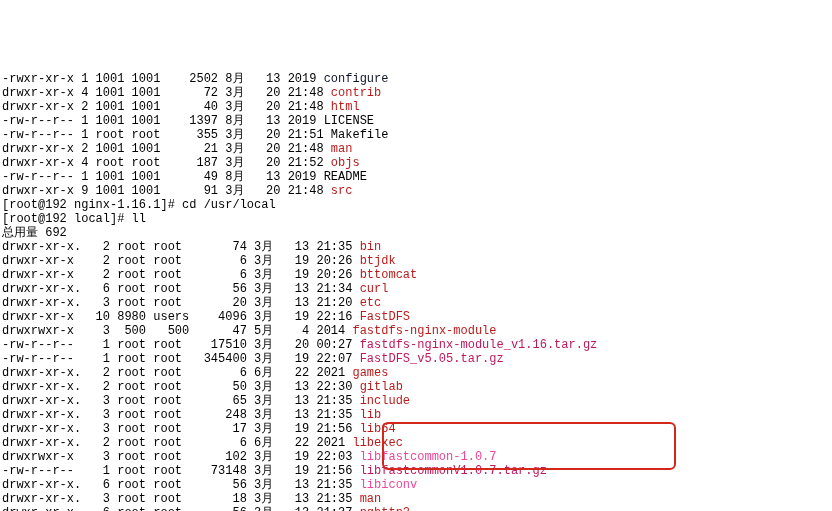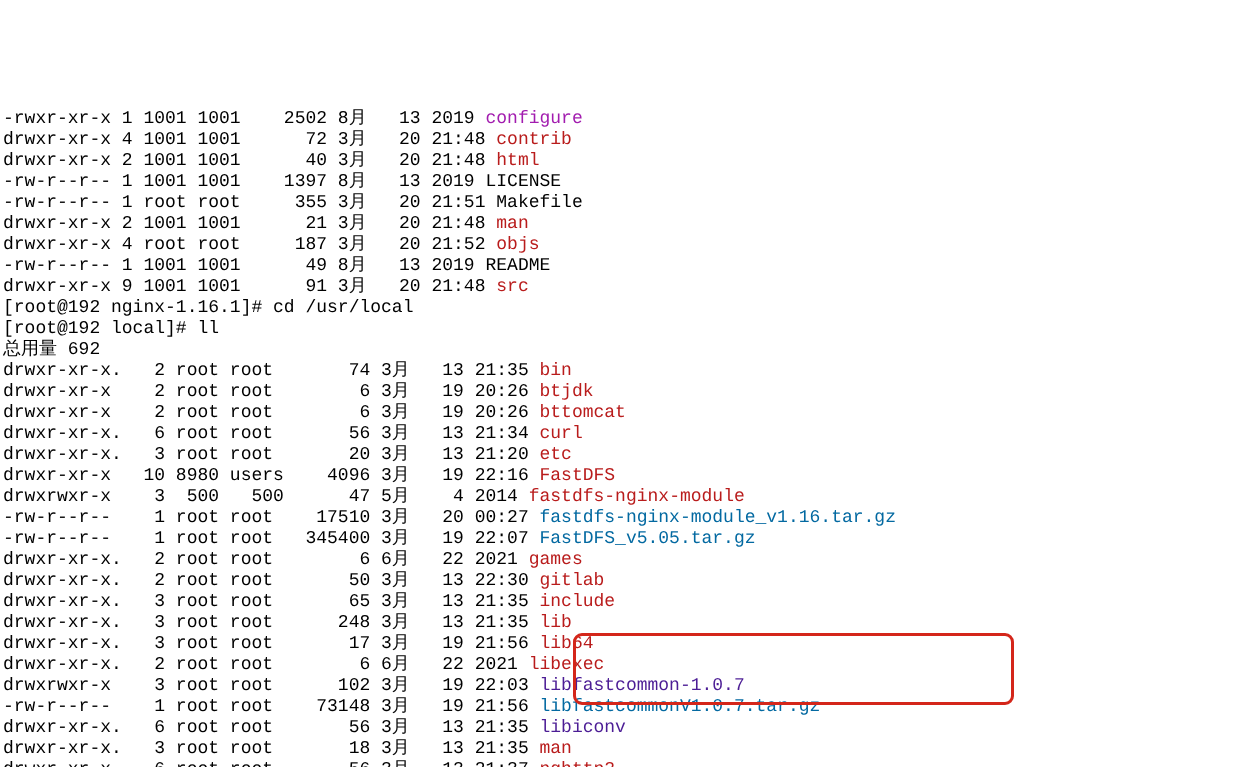--- a/index.html
+++ b/index.html
@@ -8,24 +8,24 @@
     font-family:"Courier New",monospace;
     font-size:12px;
     line-height:14px;
     color:#000;
     white-space:pre;
     width:832px;
     box-sizing:border-box;
   }
   .row{white-space:pre}
   .seg{display:inline}
-  .green{color:#a21caf}
+  .green{color:#0f172a}
   .blue{color:#b91c1c}
-  .red{color:#0369a1}
-  .teal{color:#4c1d95}
+  .red{color:#be185d}
+  .teal{color:#ec4899}
   .highlight{
     position:absolute;
     border:2px solid #d4261a;
     border-radius:6px;
     pointer-events:none;
   }
   .wrap{position:relative}
 </style>
 </head>
 <body>

